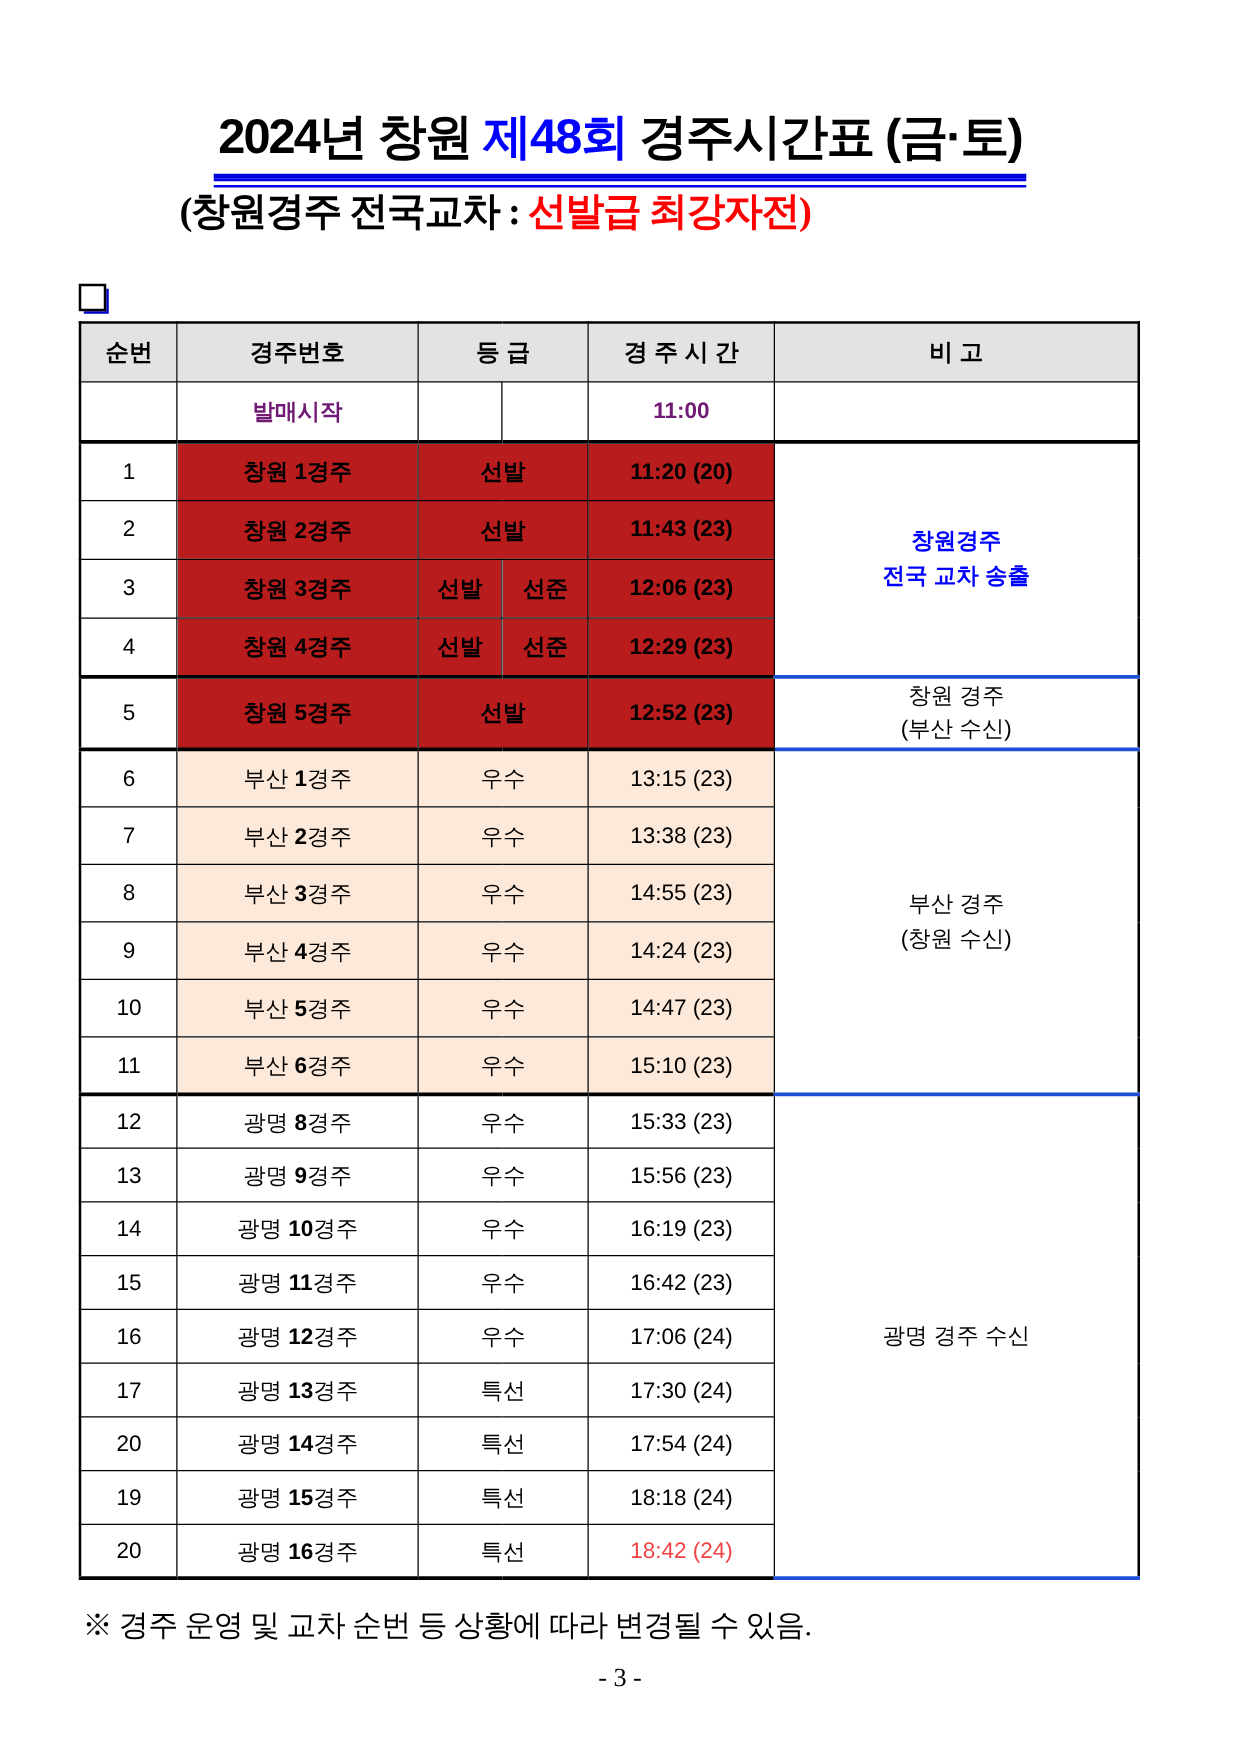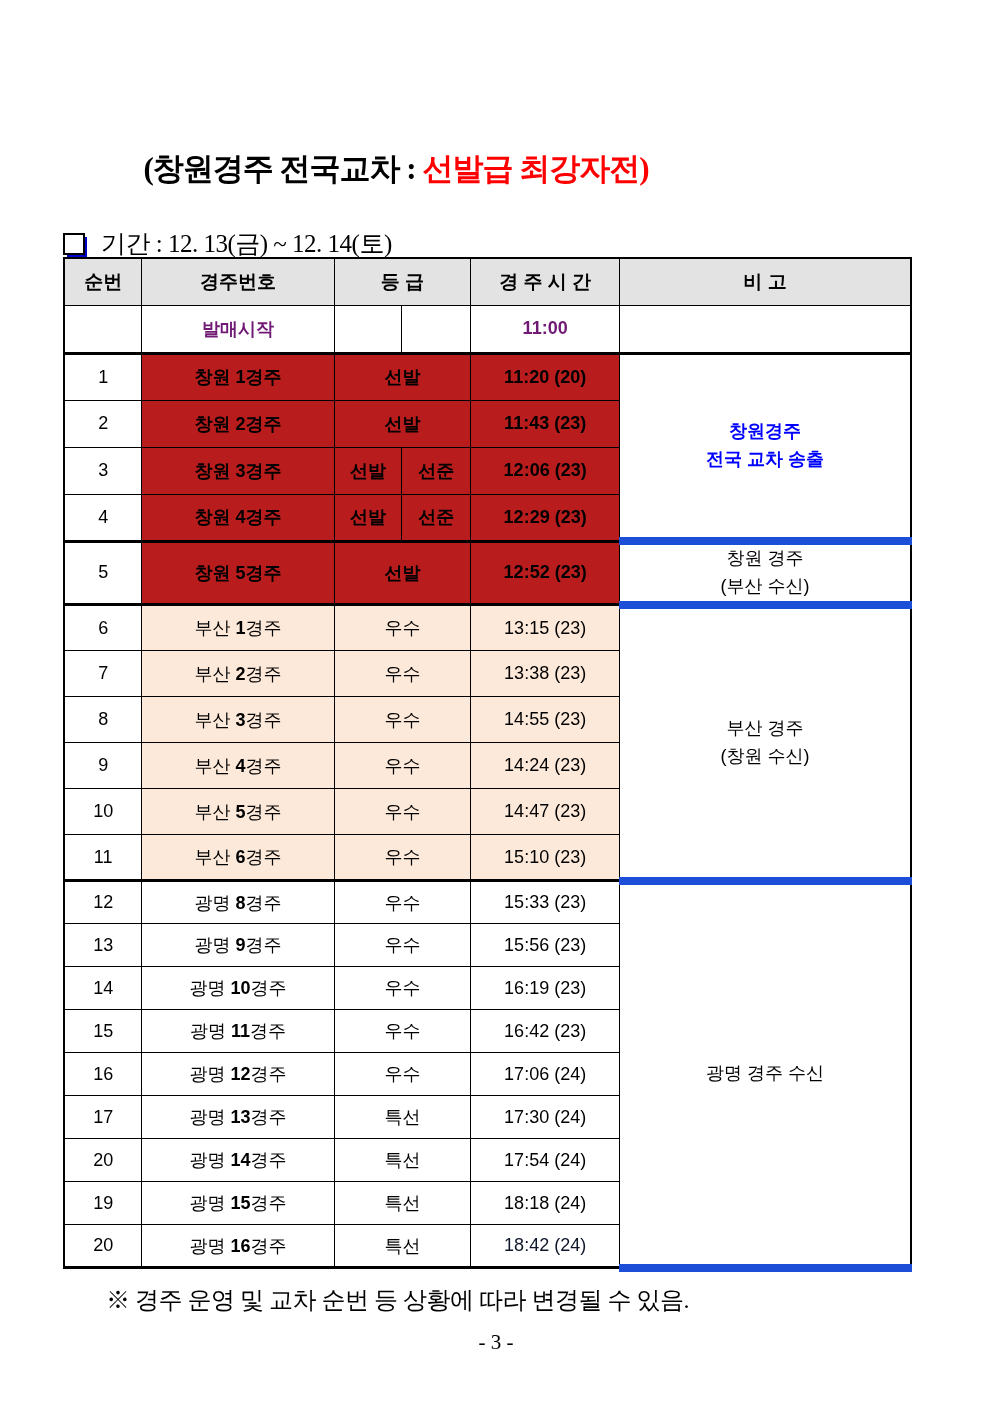--- a/index.html
+++ b/index.html
@@ -70,49 +70,51 @@
   .row-changwon .shade { background:#b91c1c; }
   .row-busan .shade   { background:#fde9d9; }
   .row-gwangmyeong .shade { background:#ffffff; }
   .row-changwon .cell-race, .row-changwon .cell-grade, .row-changwon .cell-time { font-weight:bold; }
   .race-num { font-weight:bold; }
 
   
   .th-time, .presale-time { border-left:5px double #000; }
   .cell-time { border-left:5px double #0000cc; }
   .th-note, .presale-note, .cell-note { border-left:5px double #000; }
-  .cell-note.end-thick { border-bottom:8px solid #1d4ed8;margin-top:22px; }
+  .cell-note.end-thick { border-bottom:3px solid #1d4ed8;margin-top:22px; }
 
   .blue-bold { color:#701a75; font-weight:bold; }
   .cell-note .note-line { line-height:1.55; font-size:18px; }
   .cell-note.note-blue .note-line { color:#0000ff; font-weight:bold; }
-  .time-red { color:#0f172a; }
+  .time-red { color:#ef4444; }
 
   
   .footnote {
     position:absolute; top:1284px; left:66px;
     font-family:"Liberation Serif", serif;
-    font-size:24px; letter-spacing:-0.5px;margin-left:40px;
+    font-size:24px; letter-spacing:-0.5px;
   }
   .page-number {
     position:absolute; top:1330px; left:0; width:992px; text-align:center;
     font-family:"Liberation Serif", serif; font-size:21px;
   }
 </style>
 </head>
 <body>
 
 <div class="page">
 
+  <div class="title-line">
+    <span class="title-text"><span>2024년 창원 </span><span class="title-accent">제48회</span><span> 경주시간표 (금·토)</span></span>
+  </div>
 
   <div class="subtitle"><span>(창원경주 전국교차 : </span><span class="red-part">선발급 최강자전)</span></div>
 
   <div class="period-line">
     <span class="checkbox"></span>
-    <span class="period-label">기간 : 12. 13(금) ~ 12. 14(토)</span>
   </div>
 
   <table class="schedule">
     <colgroup>
       <col style="width:77px">
         <col style="width:190px">
         <col style="width:67px">
         <col style="width:68px">
         <col style="width:147px">
         <col style="width:288px">

